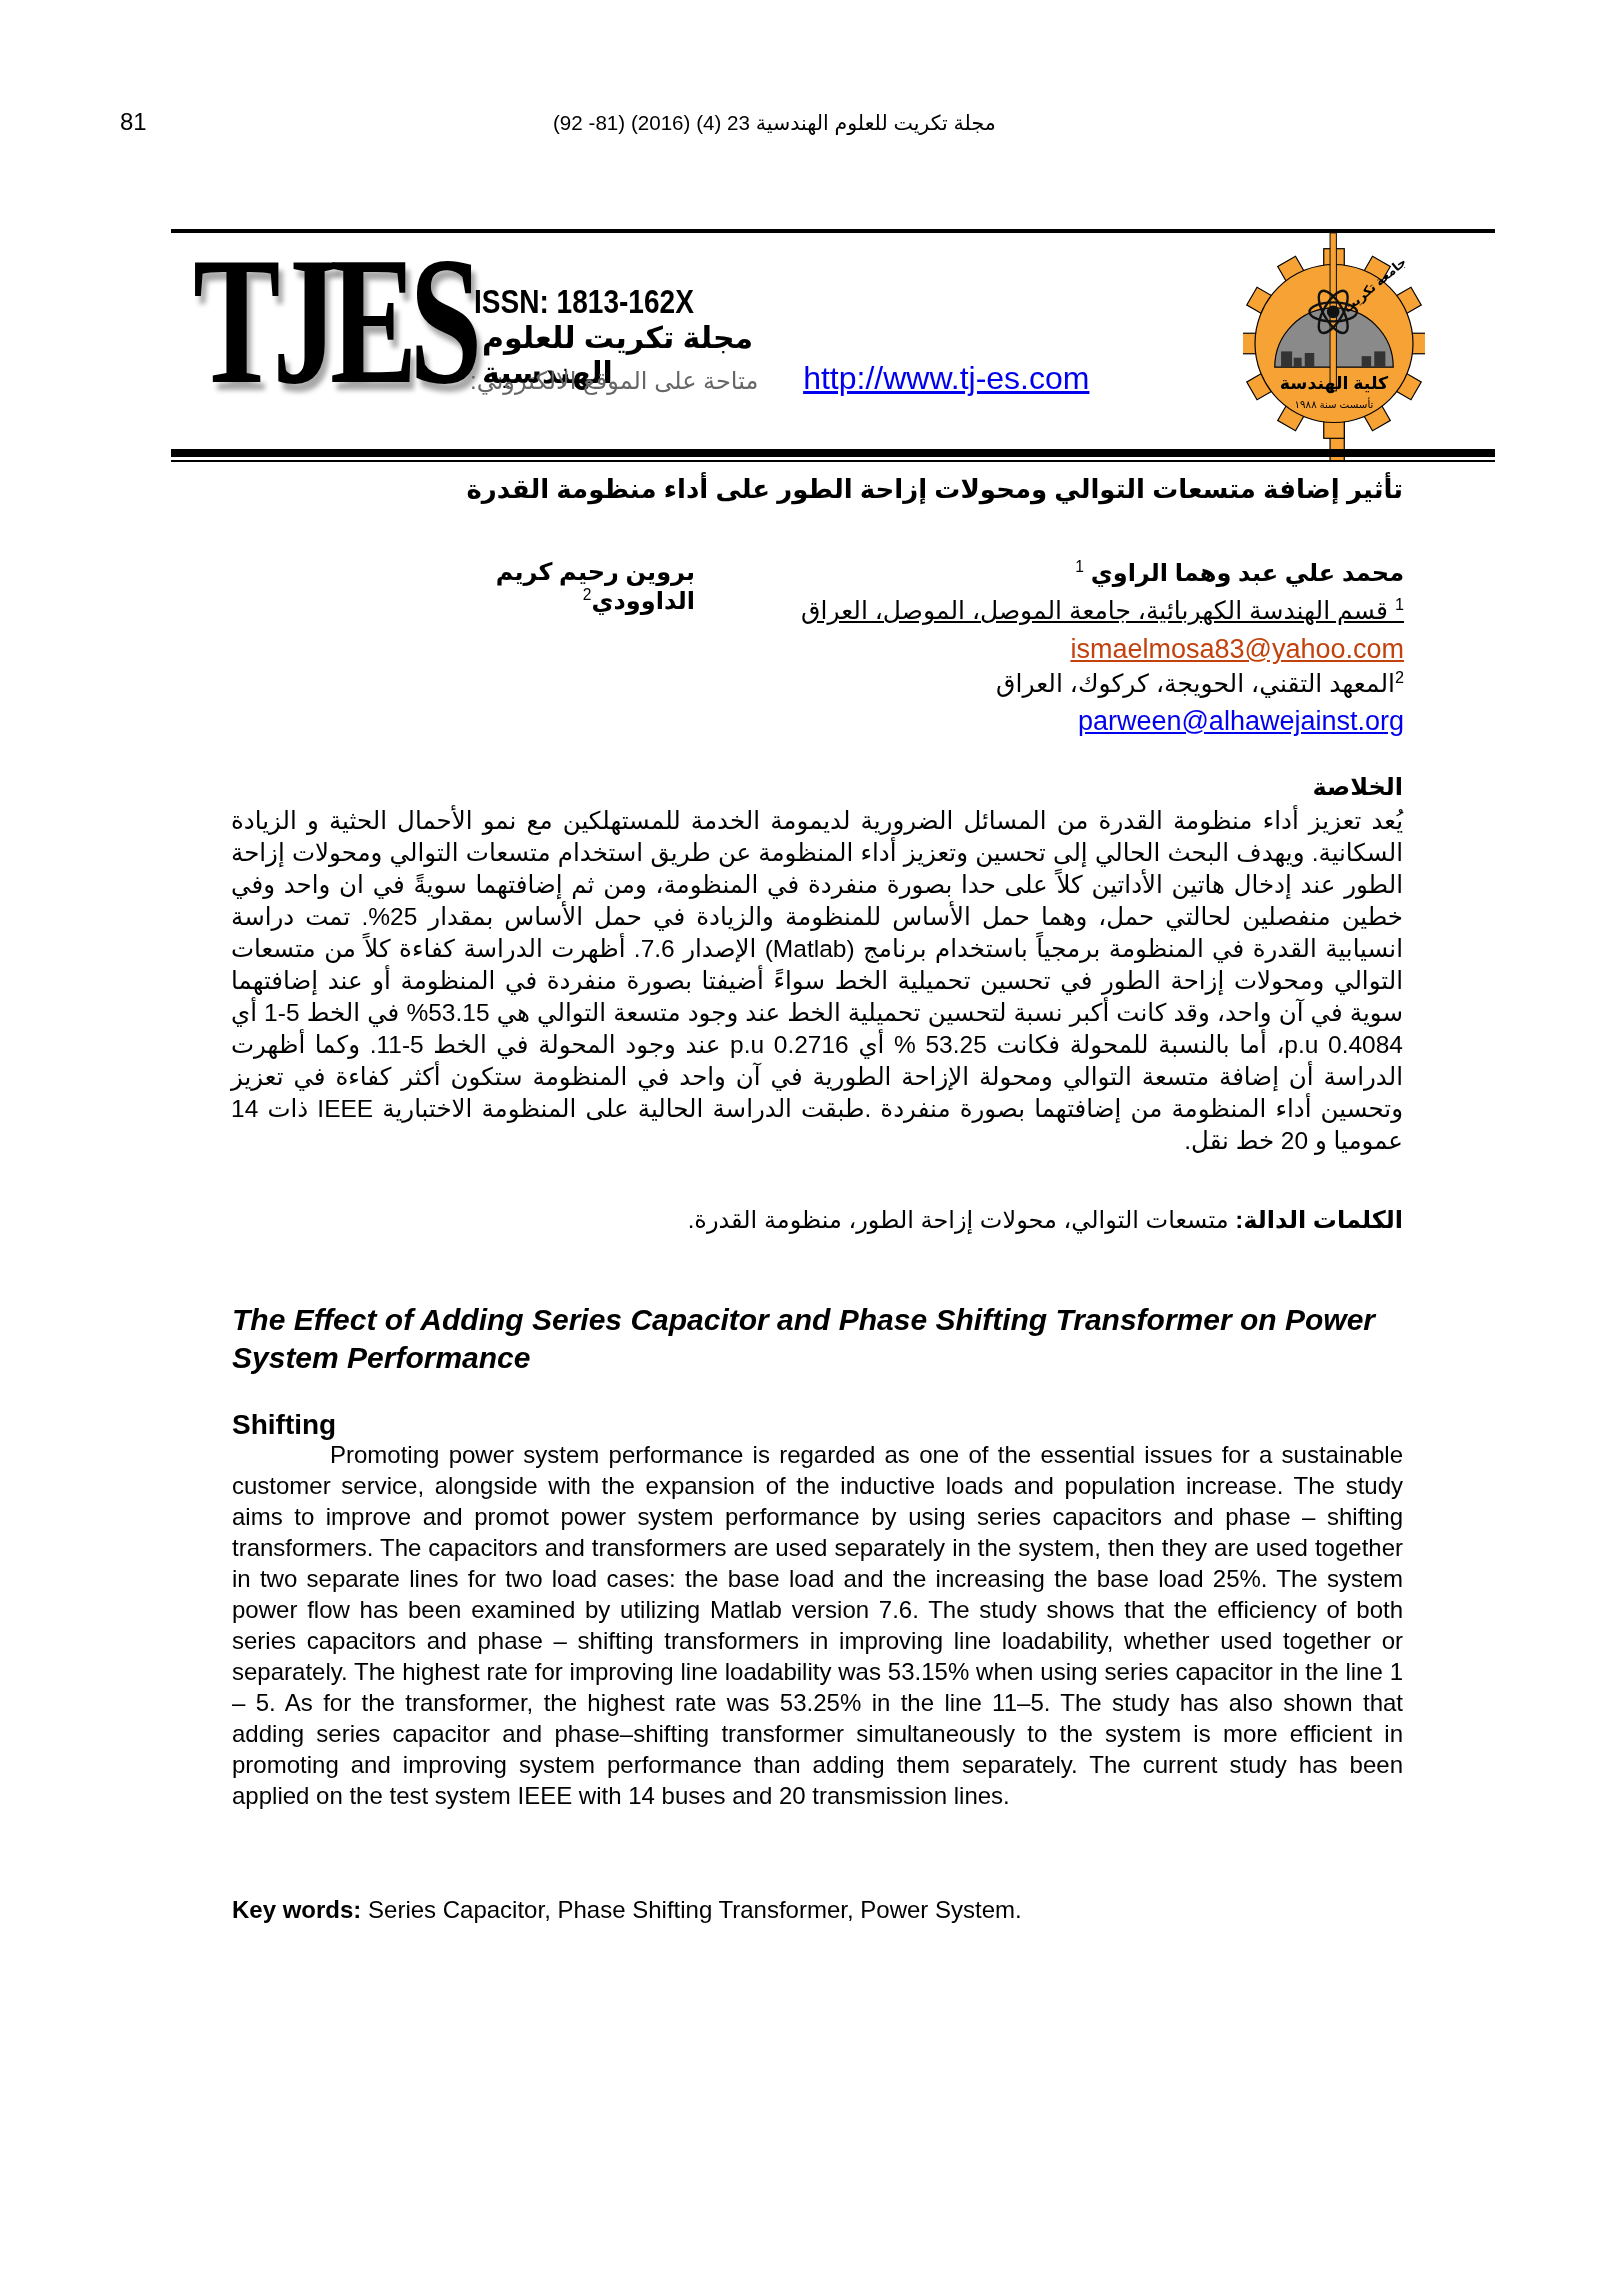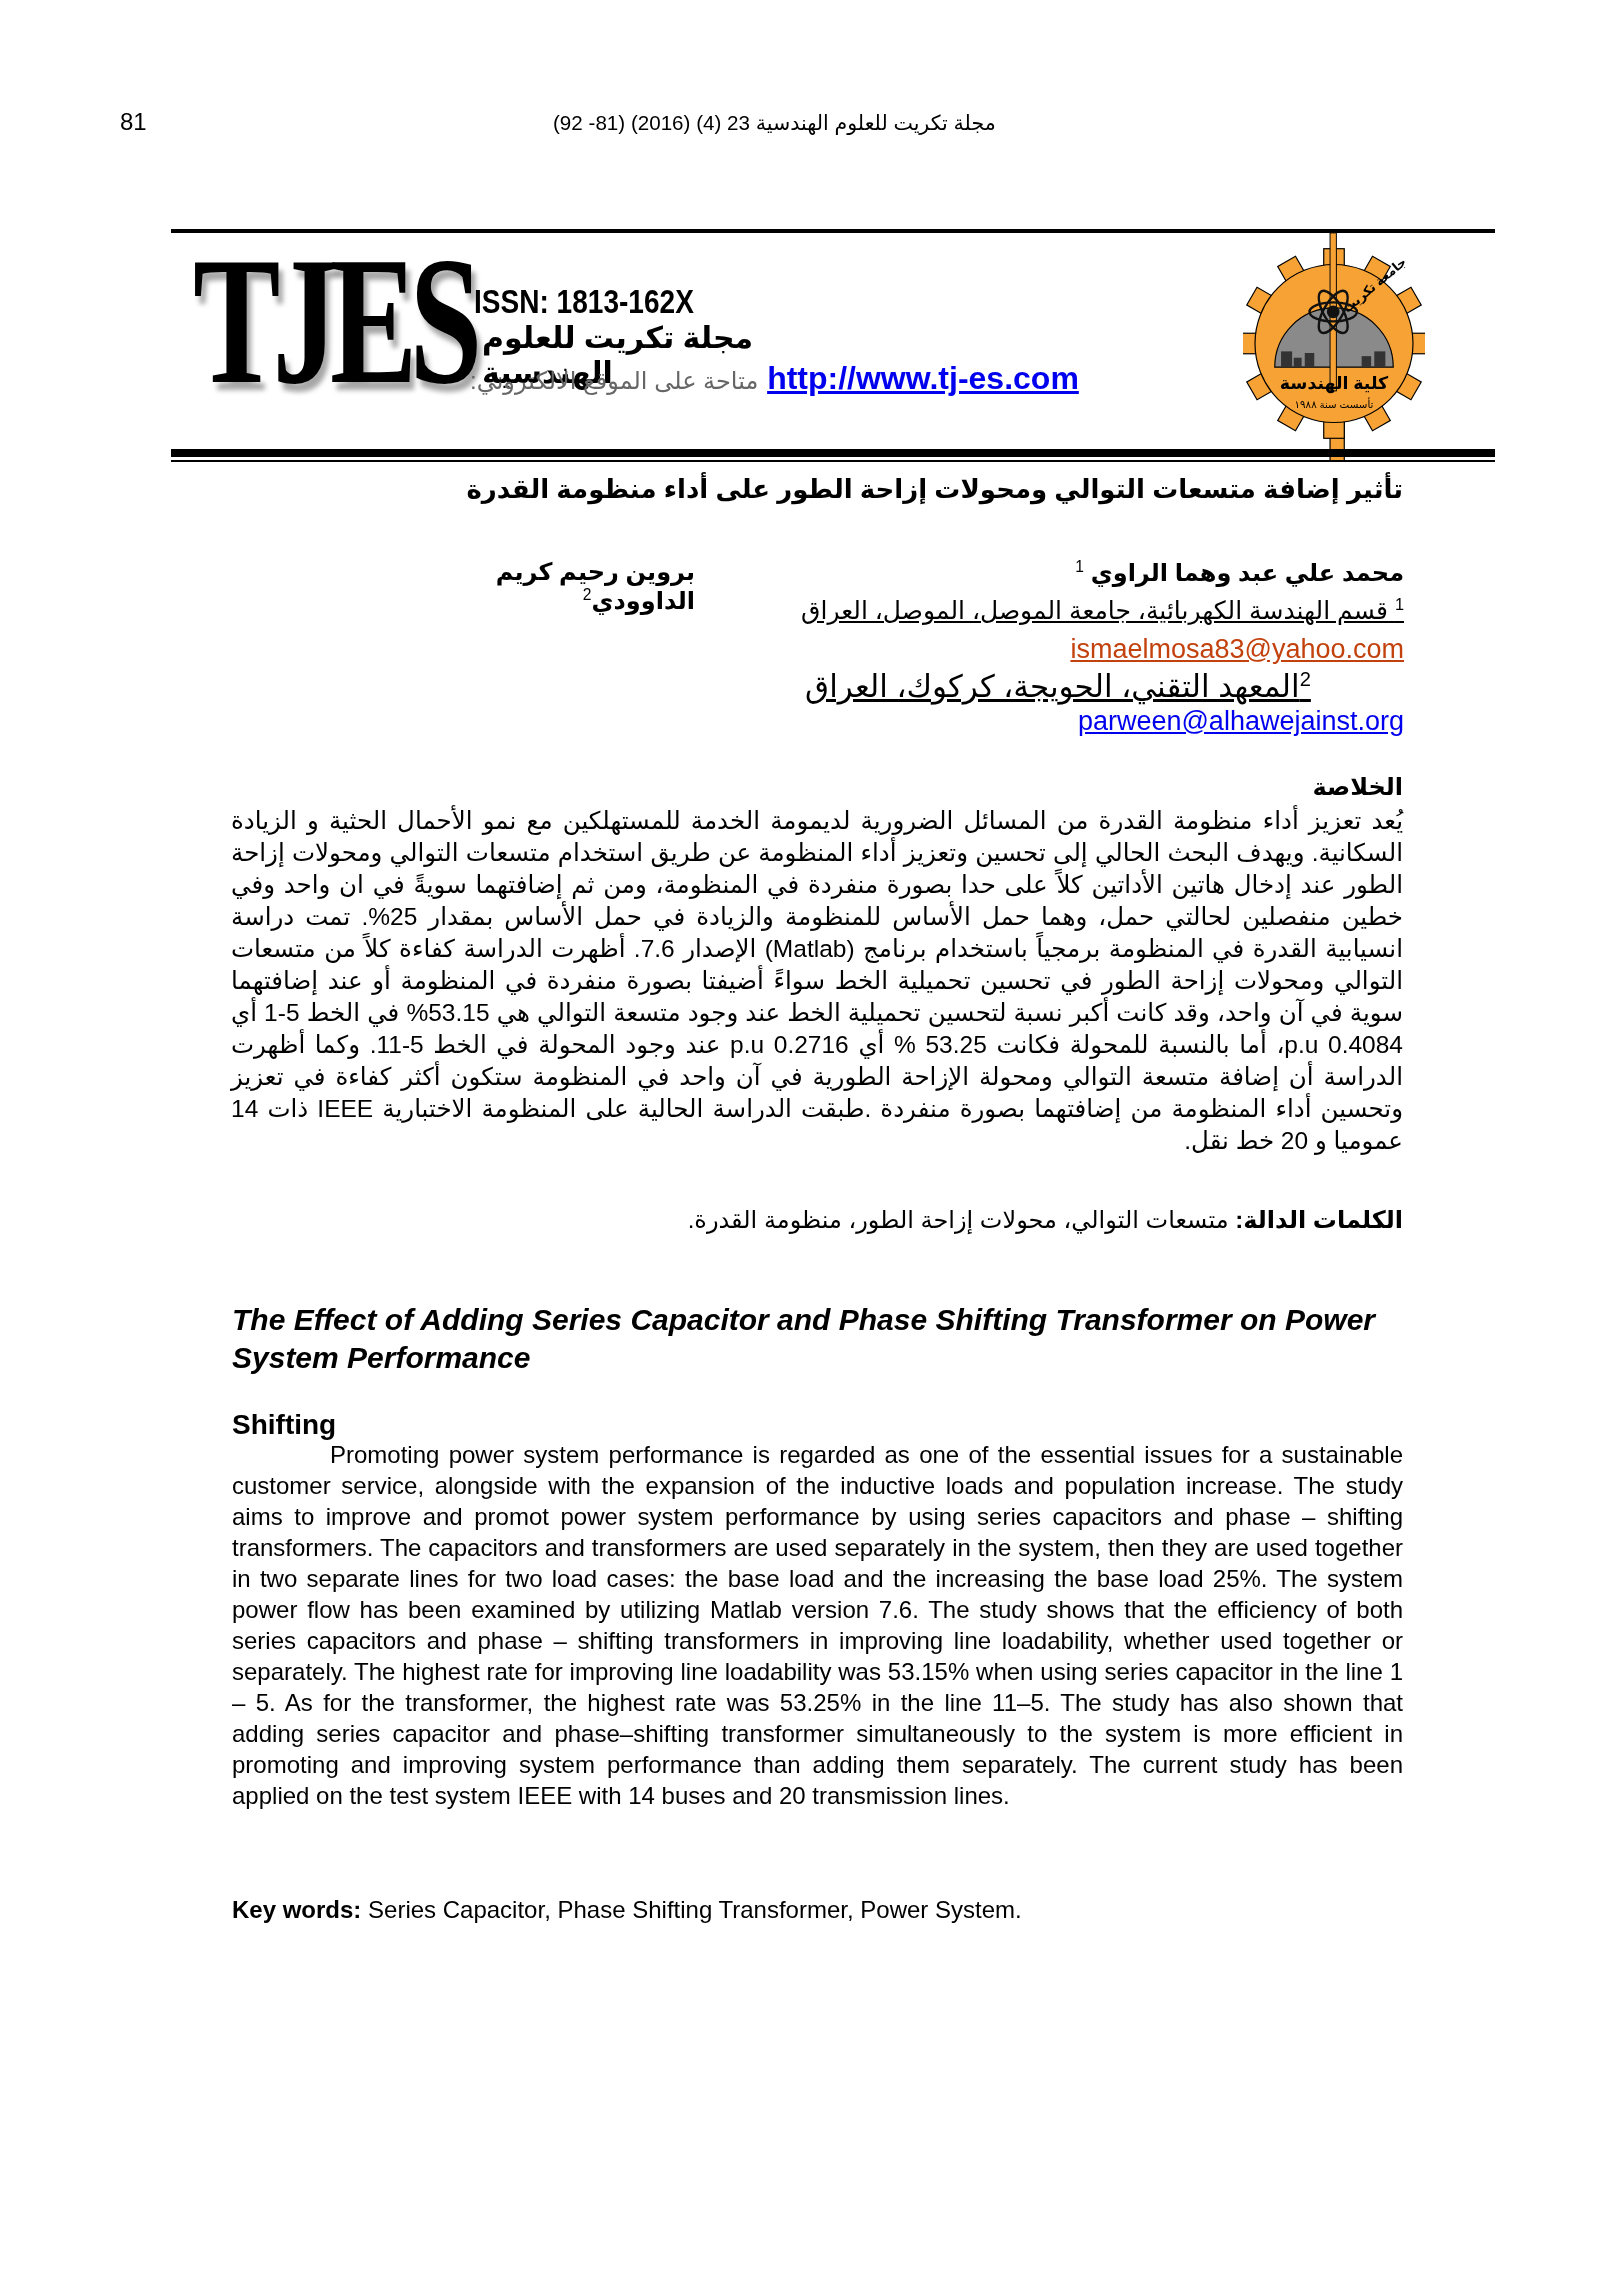--- a/index.html
+++ b/index.html
@@ -8,29 +8,29 @@
   .page-number { left: 120px; top: 108px; font-size: 24px; }
   .running-header { left: 553px; top: 111px; width: 553px; font-size: 20.6px; direction: rtl; text-align: left; }
   .rule-top { left: 171px; top: 229px; width: 1324px; height: 4px; background: #000; }
   .rule-bottom-thick { left: 171px; top: 449px; width: 1324px; height: 8px; background: #000; }
   .rule-bottom-thin { left: 171px; top: 460px; width: 1324px; height: 2.4px; background: #000; }
   .tjes-logo { left: 193px; top: 234px; width: 261px; height: 174px; font-family: "Liberation Serif", "DejaVu Serif", serif; font-weight: bold; font-size: 182px; line-height: 174px; letter-spacing: -11px; transform: scaleX(0.72); transform-origin: left top; text-shadow: 6.3px 8px 6.3px rgba(0,0,0,0.35); }
   .issn { left: 474px; top: 283px; font-size: 33px; font-weight: bold; transform: scaleX(0.85); transform-origin: left top; }
   .journal-ar { left: 482px; top: 320px; width: 316px; text-align: left; direction: rtl; font-size: 30px; font-weight: bold; }
   .site-line { left: 470px; top: 360px; font-size: 32px; white-space: nowrap; }
   .site-label { color: #666; font-size: 24px; direction: rtl; unicode-bidi: embed; }
-  .site-url { color: #0000ee; font-weight: bold; text-decoration: underline; }
+  .site-url { color: #0000ee; font-weight: normal; text-decoration: underline; margin-left: 36px; }
   .college-logo { left: 1243px; top: 225px; width: 182px; height: 237px; }
   .title-ar { left: 395px; top: 474px; width: 1008px; direction: rtl; text-align: right; font-size: 26px; font-weight: bold; }
   .author1 { left: 949px; top: 558px; width: 455px; direction: rtl; text-align: right; font-size: 24px; font-weight: bold; }
   .author2 { left: 395px; top: 558px; width: 300px; direction: rtl; text-align: right; font-size: 24px; font-weight: bold; }
   sup { font-size: 0.65em; font-weight: normal; }
   .aff1 { left: 712px; top: 595px; width: 692px; direction: rtl; text-align: right; font-size: 25px; text-decoration: underline; }
   .email1 { left: 712px; top: 634px; width: 692px; text-align: right; font-size: 27px; color: #c2410c; text-decoration: underline; }
-  .aff2 { left: 712px; top: 668px; width: 692px; direction: rtl; text-align: center; font-size: 31px; text-decoration: underline; }
+  .aff2 { left: 712px; top: 668px; width: 692px; direction: rtl; text-align: right; font-size: 25px; }
   .email2 { left: 712px; top: 706px; width: 692px; text-align: right; font-size: 27px; color: #0000ee; text-decoration: underline; }
   .abs-ar-head { left: 1186px; top: 773px; width: 217px; direction: rtl; text-align: right; font-size: 24px; font-weight: bold; }
   .abs-ar-body { left: 231px; top: 805px; width: 1172px; direction: rtl; text-align: justify; text-align-last: right; font-size: 24.5px; line-height: 32px; }
   .kw-ar { left: 553px; top: 1206px; width: 850px; direction: rtl; text-align: right; font-size: 24px; }
   .kw-ar b { font-weight: bold; }
   .title-en { left: 232px; top: 1301px; width: 1186px; font-size: 30px; font-weight: bold; font-style: italic; line-height: 38px; }
   .abs-en-head { left: 232px; top: 1409px; font-size: 28px; font-weight: bold; }
   .abs-en-body { left: 232px; top: 1439px; width: 1171px; font-size: 24px; line-height: 31px; text-align: justify; }
   .abs-en-body .indent { display: inline-block; width: 98px; }
   .kw-en { left: 232px; top: 1896px; font-size: 24px; }

